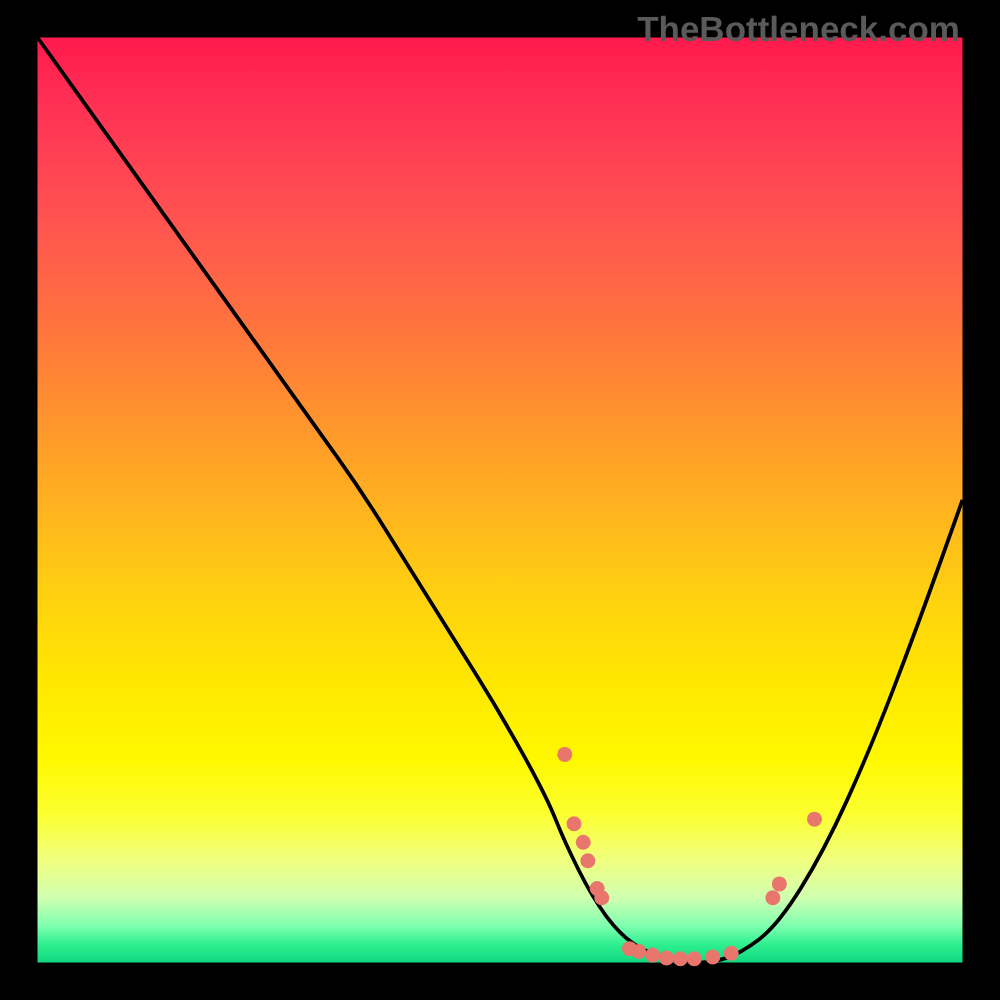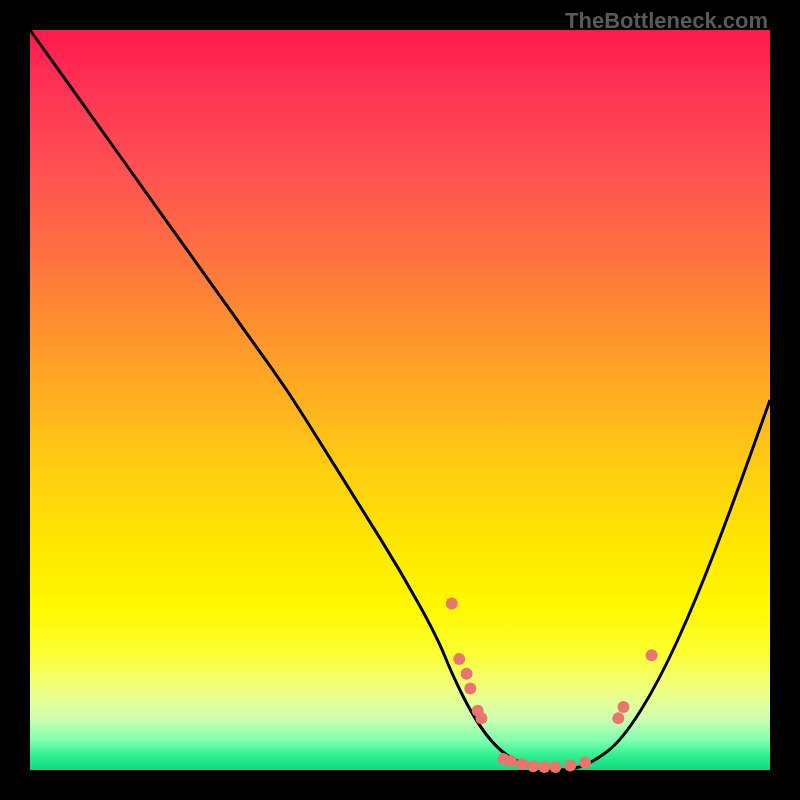--- a/index.html
+++ b/index.html
@@ -32,21 +32,21 @@
       #80ffb0 96%,
       #30f090 98%,
       #10d880 100%
     );
   }
   .watermark {
     position: absolute;
     top: 8px;
     right: 32px;
     color: #5a5a5a;
-    font-size: 22px;
+    font-size: 28px;
     font-weight: bold;
     z-index: 10;
   }
   svg.curve {
     position: absolute;
     left: 0; top: 0;
     width: 100%;
     height: 100%;
     overflow: visible;
   }

